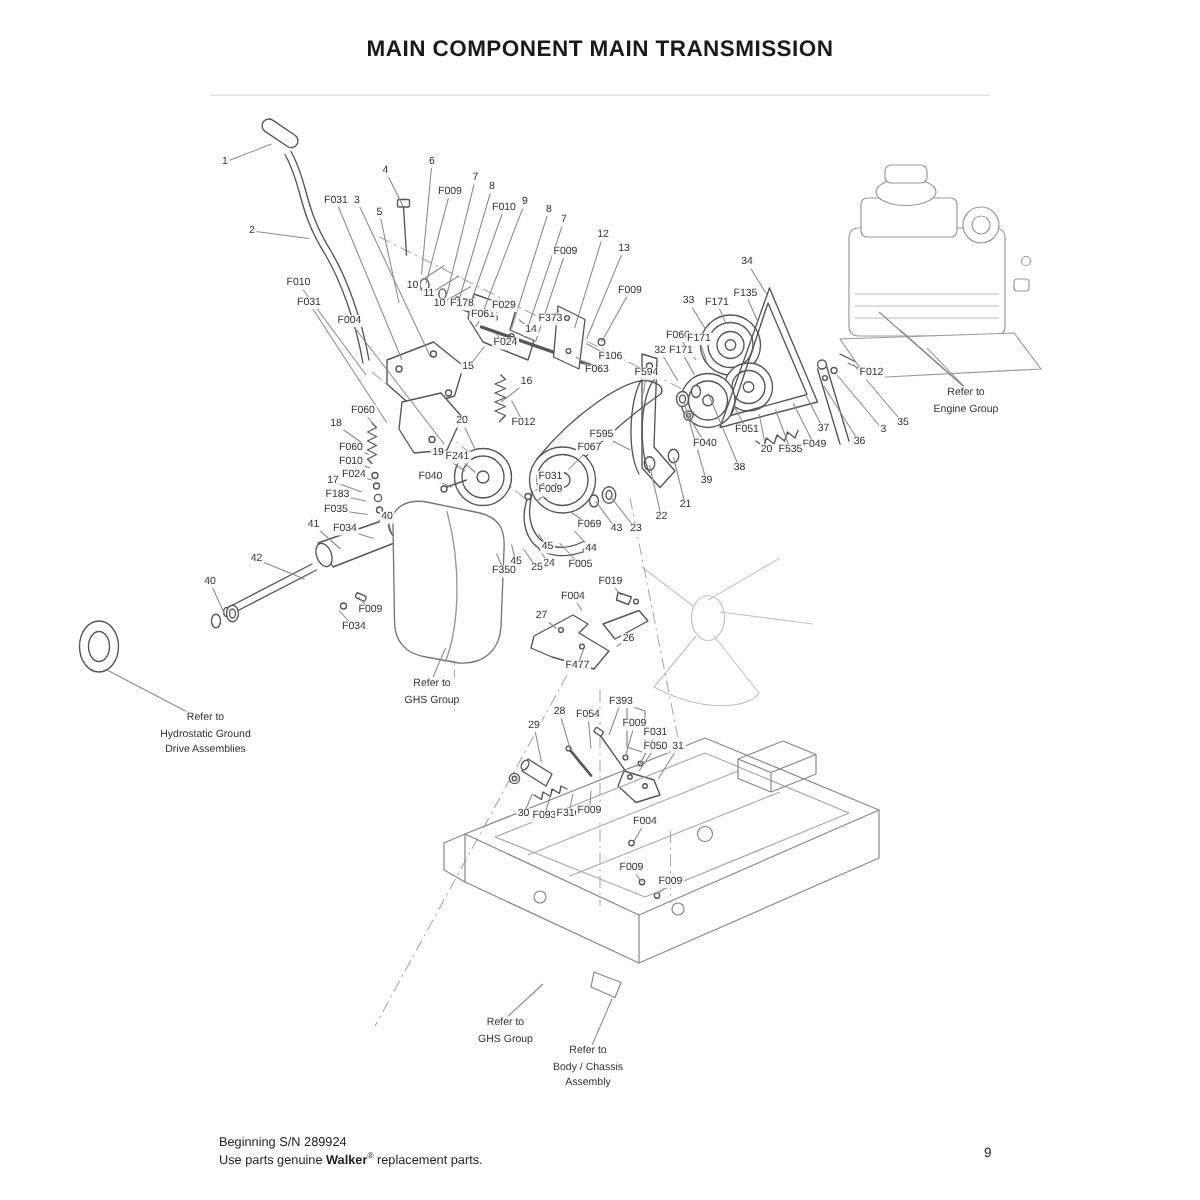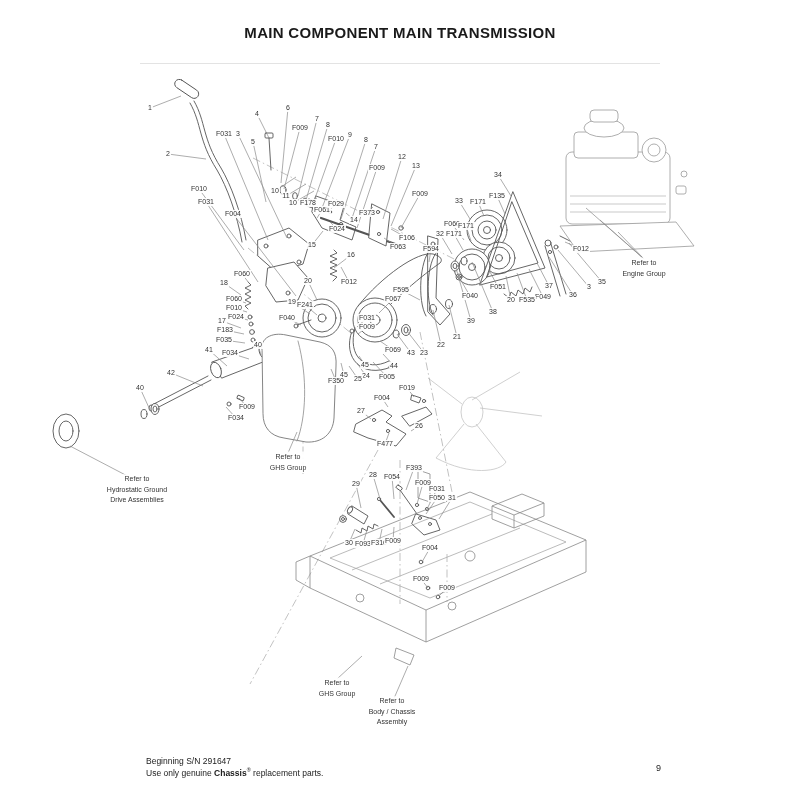--- a/index.html
+++ b/index.html
@@ -441,16 +441,16 @@
       <div>GHS Group</div>
     </div>
     <div class="note" style="left: 392px; top: 712px;">
       <div>Refer to</div>
       <div>Body / Chassis</div>
       <div>Assembly</div>
     </div>
   </div>
 
 <div class="footer">
-  <div>Beginning S/N 291647</div>
-  <div><span>Use only genuine </span><b>Chassis</b><sup>®</sup><span> replacement parts.</span></div>
+  <div>Beginning S/N 289924</div>
+  <div><span>Use parts genuine </span><b>Walker</b><sup>®</sup><span> replacement parts.</span></div>
 </div>
 <div class="pagenum">9</div>
 
 </body></html>

